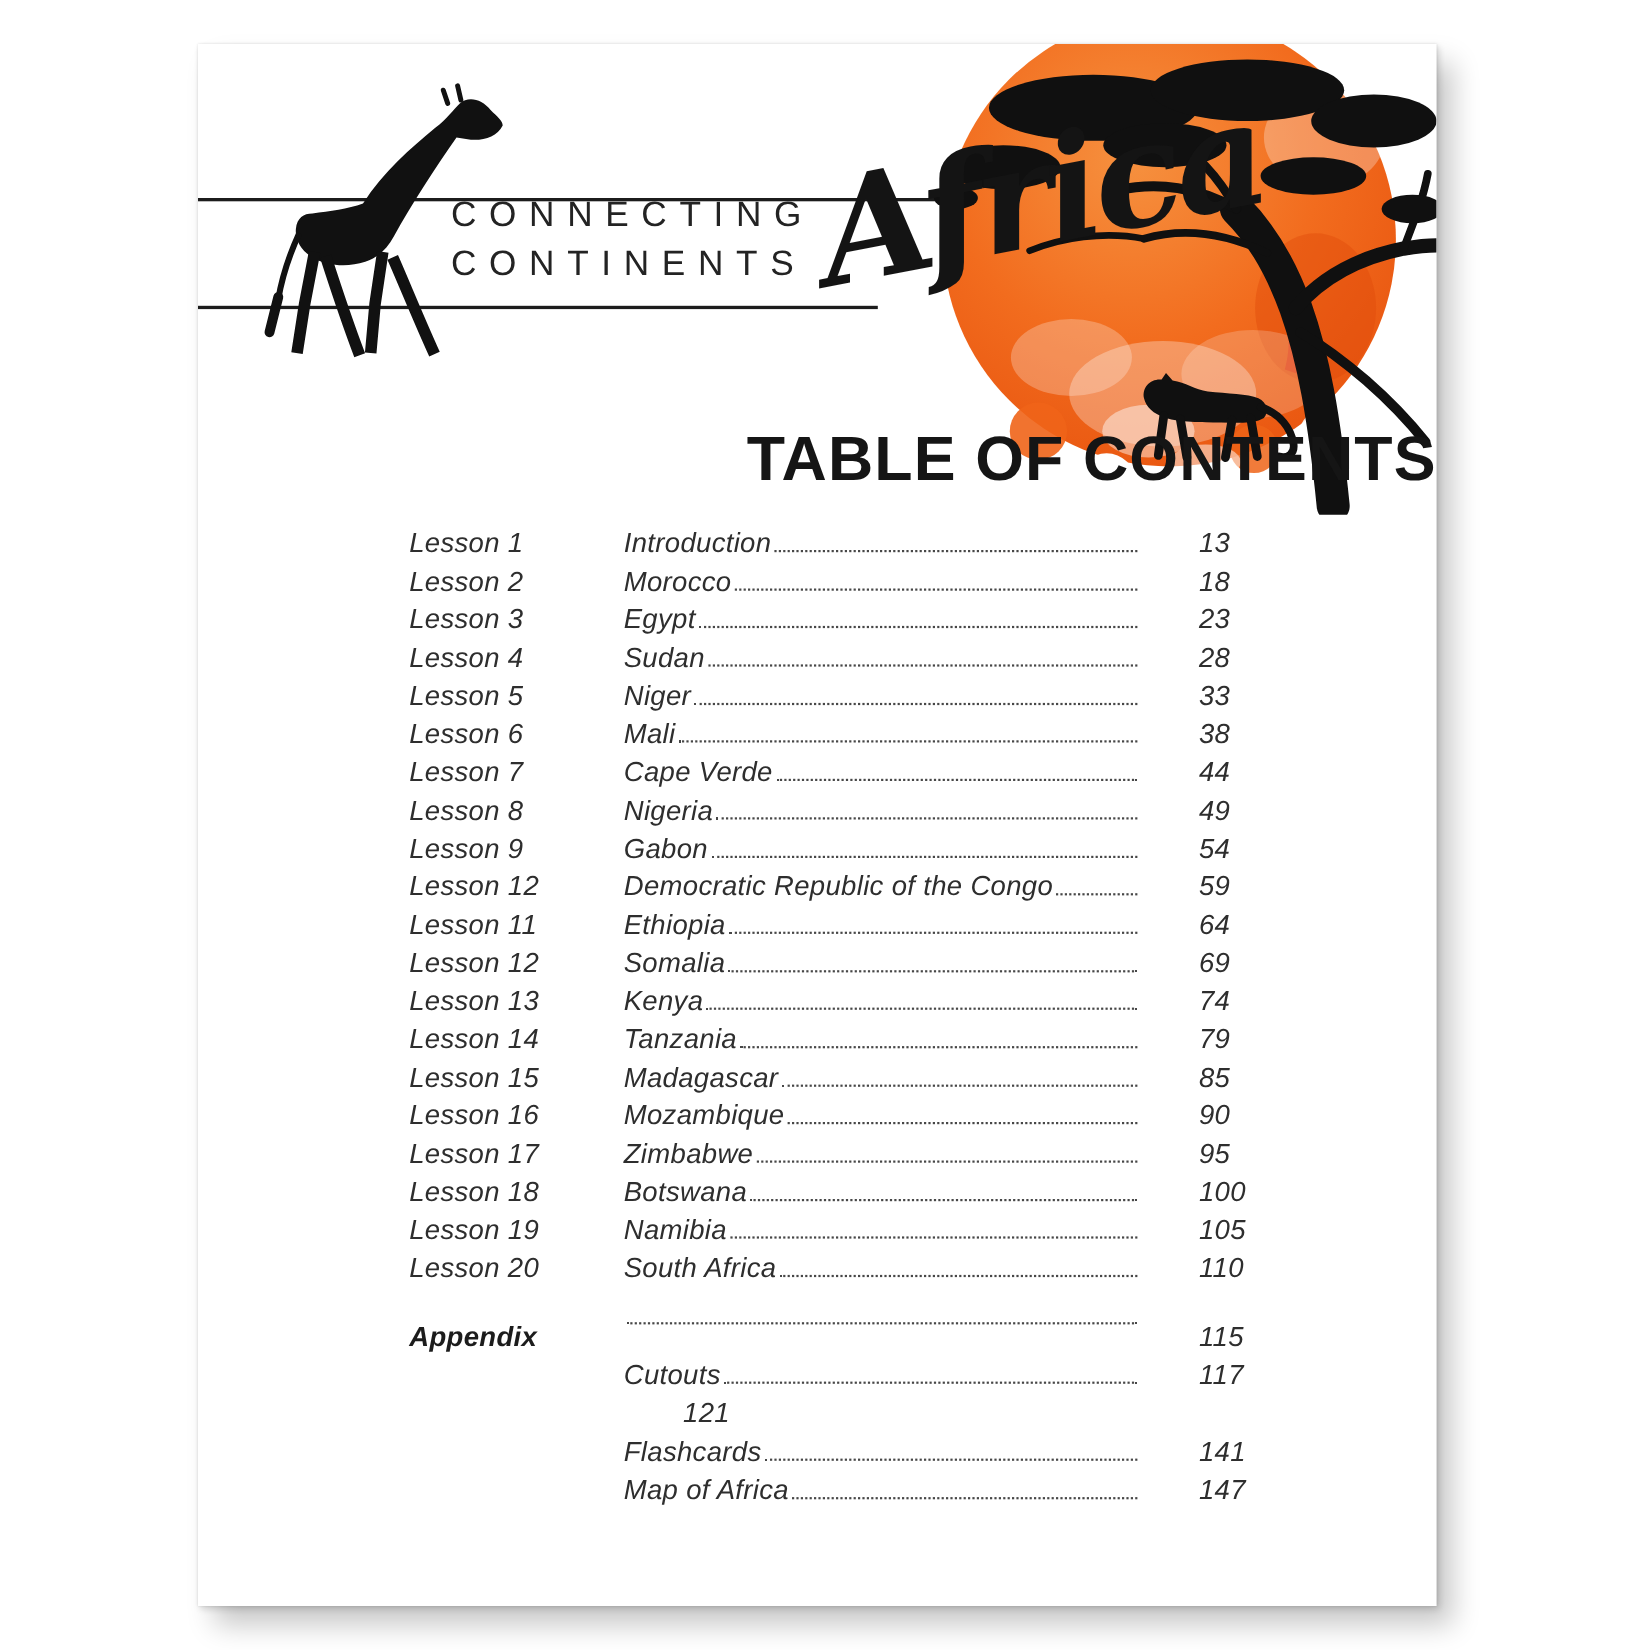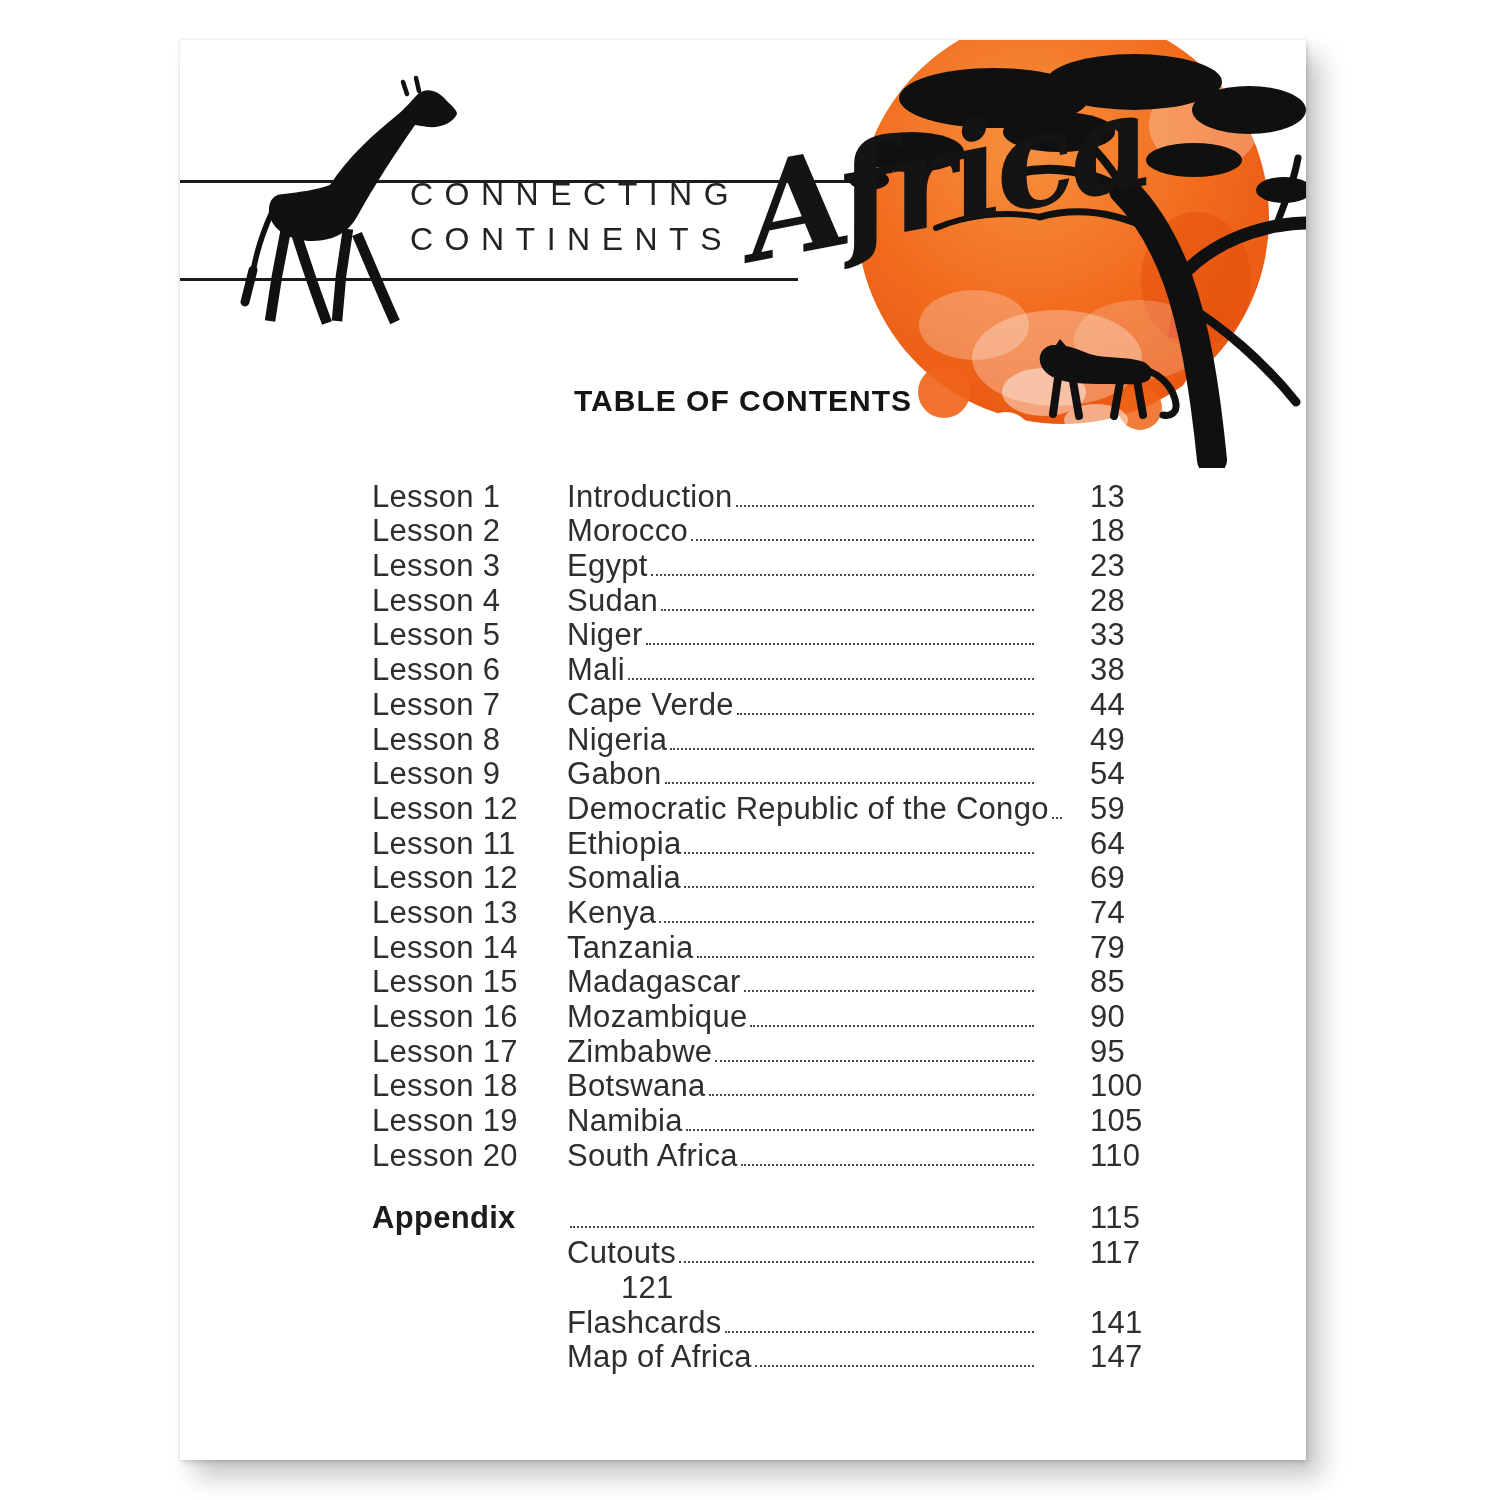--- a/index.html
+++ b/index.html
@@ -41,28 +41,28 @@
     position:absolute;left:566px;top:98px;z-index:3;
     font-family:"DejaVu Serif","Liberation Serif",serif;
     font-style:italic;font-weight:bold;
     font-size:132px;letter-spacing:-6px;color:#141414;
     transform:rotate(-11deg);transform-origin:left center;
     white-space:nowrap;
   }
 
   .toc-heading{
     position:absolute;left:0;top:344px;width:100%;z-index:5;
-    text-align:center;font-size:30px;font-weight:800;letter-spacing:1px;
+    text-align:right;font-size:57px;font-weight:800;letter-spacing:1px;
     color:#151515;
   }
 
   
   .toc{padding:0 158px 0 192px;}
-  .toc-row{display:flex;align-items:flex-end;height:34.7px;
-    font-size:31px;color:var(--toc-ink);letter-spacing:.3px;}
+  .toc-row{display:flex;align-items:flex-start;height:34.7px;
+    font-size:25px;color:var(--toc-ink);letter-spacing:.3px;font-style:italic;}
   .col-lesson{width:195px;flex:0 0 195px;}
   .col-lesson.bold{font-weight:700;color:#1c1c1c;}
   .col-entry{flex:1 1 auto;display:flex;align-items:baseline;min-width:0;}
   .col-title{white-space:nowrap;}
   .leader{flex:1 1 auto;border-bottom:2.6px dotted #474747;margin:0 2px 8px 3px;min-width:10px;}
   .col-page{flex:0 0 112px;width:112px;padding-left:54px;}
   .appendix-block{margin-top:28px;}
 </style>
 </head>
 <body>

